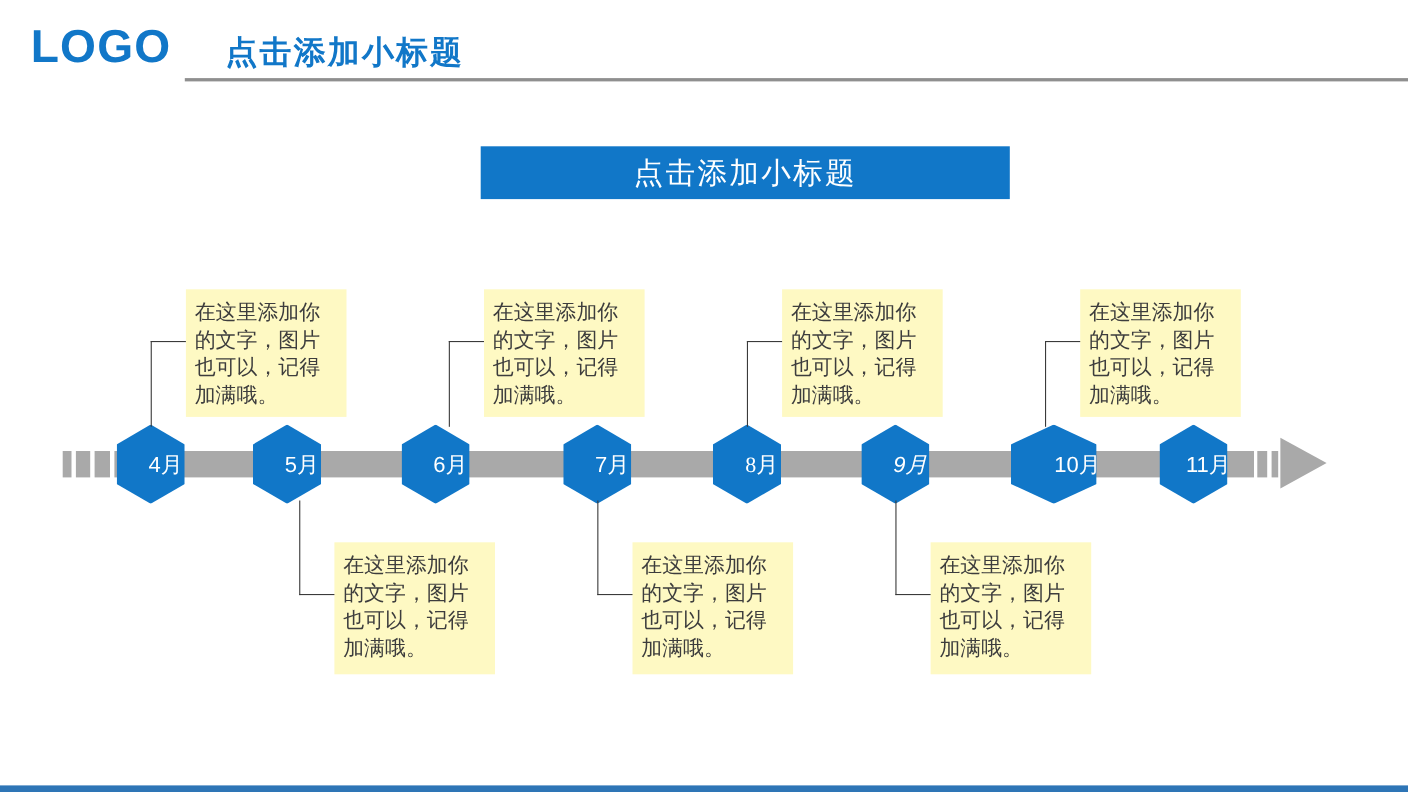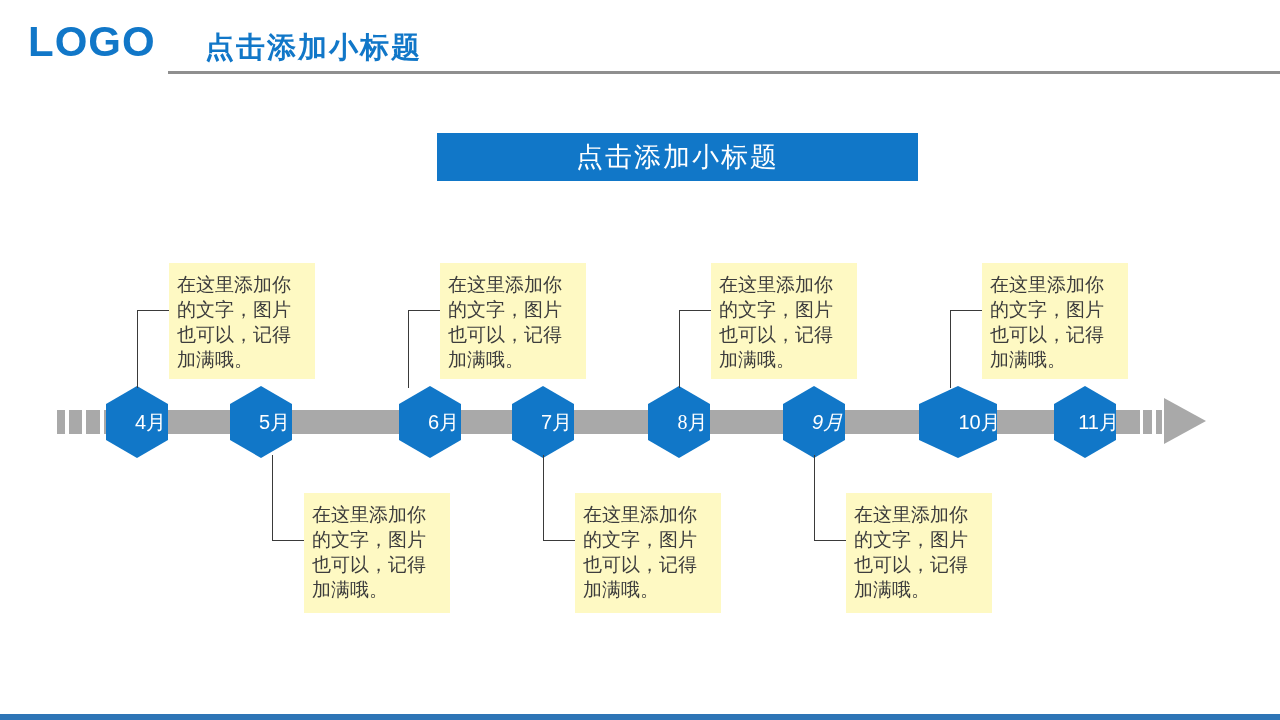--- a/index.html
+++ b/index.html
@@ -79,21 +79,21 @@
 <div class="hex" style="left: 106px;">
       <div class="hex-label">4月</div>
     </div>
     <div class="conn-top" style="left: 137px;"></div>
     <div class="note top" style="left: 169px;">在这里添加你的文字，图片也可以，记得加满哦。</div>
     <div class="hex" style="left: 230px;">
       <div class="hex-label">5月</div>
     </div>
     <div class="conn-bottom" style="left: 272px;"></div>
     <div class="note bottom" style="left: 304px;">在这里添加你的文字，图片也可以，记得加满哦。</div>
-    <div class="hex" style="left: 399px;">
+    <div class="hex" style="left: 365px;">
       <div class="hex-label">6月</div>
     </div>
     <div class="conn-top" style="left: 408px;"></div>
     <div class="note top" style="left: 440px;">在这里添加你的文字，图片也可以，记得加满哦。</div>
     <div class="hex" style="left: 512px;">
       <div class="hex-label">7月</div>
     </div>
     <div class="conn-bottom" style="left: 543px;"></div>
     <div class="note bottom" style="left: 575px;">在这里添加你的文字，图片也可以，记得加满哦。</div>
     <div class="hex" style="left: 648px; font-family: Liberation Serif, serif;">

